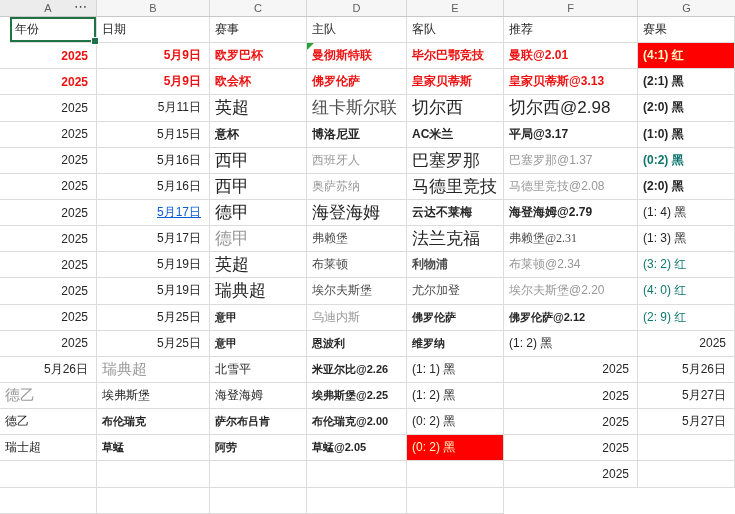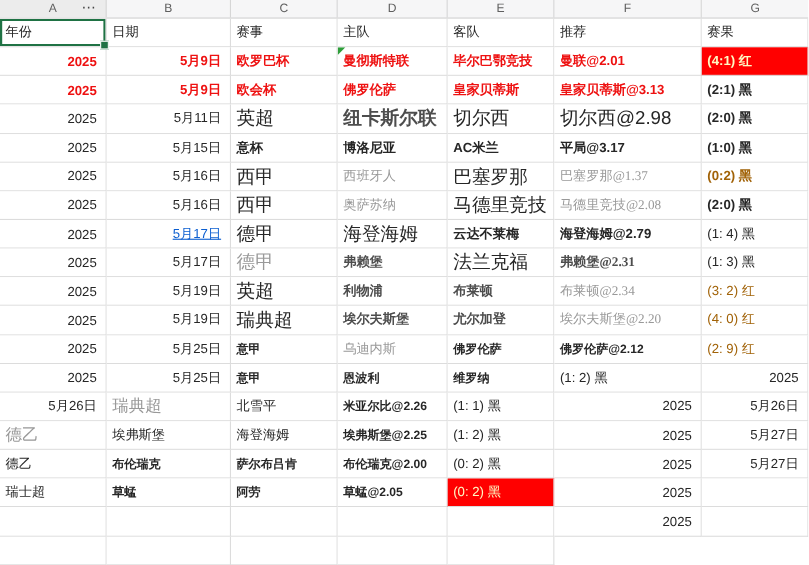--- a/index.html
+++ b/index.html
@@ -21,28 +21,28 @@
   .cell { position:relative; display:flex; align-items:center; padding-left:5px;
           font-size:12px; color:#262626; white-space:nowrap; overflow:hidden;
           border-right:1px solid #dcdcdc; border-bottom:1px solid #dcdcdc; background:#fff; }
   .cell.r { justify-content:flex-end; padding-right:8px; padding-left:2px; }
 
   .cell.b   { font-weight:bold; }
   .cell.sm  { font-size:17px; }
   .cell.lg  { font-size:11px;font-weight:bold; }
   .cell.xl  { font-size:15px; }
   .cell.red { color:#ee1111; }
-  .cell.rt  { color:#a16207; }
-  .cell.gs  { color:#999; font-family:Liberation Serif, serif; }
-  .cell.ds  { color:#4d4d4d; font-family:"Liberation Serif","DejaVu Serif",serif;font-weight:bold; }
+  .cell.rt  { color:#0f766e; }
+  .cell.gs  { color:#999; font-family:Liberation Sans, sans-serif; }
+  .cell.ds  { color:#4d4d4d; font-family:"Liberation Serif","DejaVu Serif",serif; }
   .cell.link { color:#0b5ed0; text-decoration:underline; }
   .cell.rbg { background:#ff0000; color:#fef9c3; }
 
   
-  .cell.sel { z-index:3; box-shadow:inset 0 0 0 2px #1f7244; overflow:visible; }
+  .cell.sel { z-index:3; box-shadow:inset 0 0 0 2px #1f7244; overflow:visible;margin-left:10px; }
   .cell.sel::after { content:""; position:absolute; right:-3px; bottom:-3px; width:6px; height:6px;
                      background:#1f7244; border:1px solid #fff; z-index:4; }
 
   
   .cell.tri::before { content:""; position:absolute; top:0; left:0; width:0; height:0;
                       border-top:7px solid #2e9e3a; border-right:7px solid transparent; }
 </style>
 </head>
 <body>
 
@@ -119,22 +119,22 @@
       <div class="cell r">2025</div>
       <div class="cell r">5月17日</div>
       <div class="cell gs sm">德甲</div>
       <div class="cell ds">弗赖堡</div>
       <div class="cell sm">法兰克福</div>
       <div class="cell ds">弗赖堡@2.31</div>
       <div class="cell">(1: 3) 黑</div>
       <div class="cell r">2025</div>
       <div class="cell r">5月19日</div>
       <div class="cell sm">英超</div>
+      <div class="cell ds">布莱顿</div>
       <div class="cell ds b">利物浦</div>
-      <div class="cell ds">布莱顿</div>
       <div class="cell gs">布莱顿@2.34</div>
       <div class="cell rt">(3: 2) 红</div>
       <div class="cell r">2025</div>
       <div class="cell r">5月19日</div>
       <div class="cell sm">瑞典超</div>
       <div class="cell ds">埃尔夫斯堡</div>
       <div class="cell ds">尤尔加登</div>
       <div class="cell gs">埃尔夫斯堡@2.20</div>
       <div class="cell rt">(4: 0) 红</div>
       <div class="cell r">2025</div>

